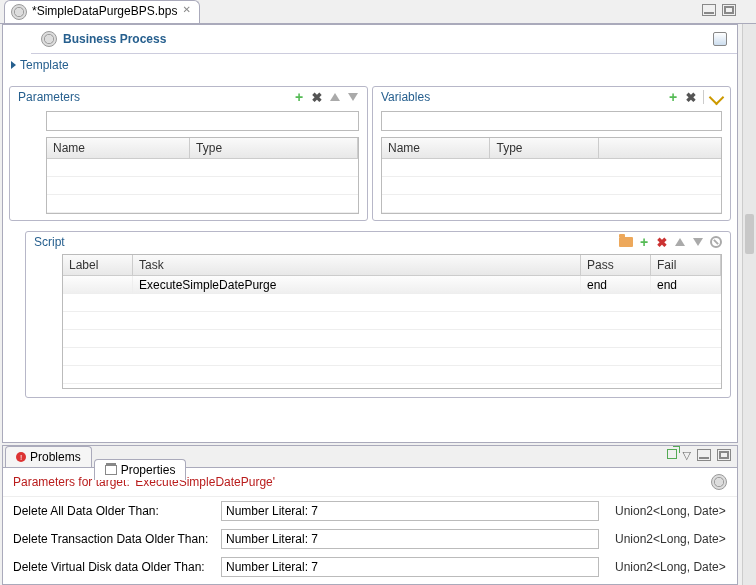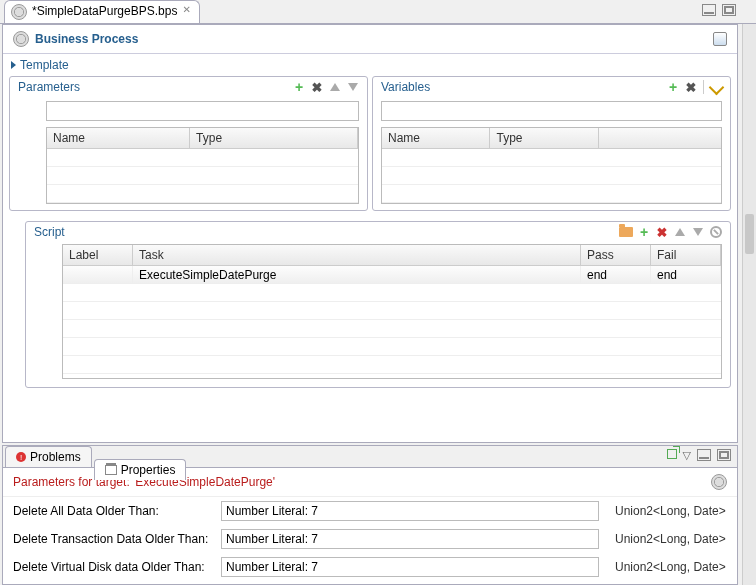--- a/index.html
+++ b/index.html
@@ -9,29 +9,29 @@
   .tab-bar { height: 24px; background: #f0f0f0; border-bottom: 1px solid #aab; display: flex; align-items: flex-end; padding-left: 4px; }
   .editor-tab { background: #fff; border: 1px solid #aab; border-bottom: none; border-radius: 6px 6px 0 0; padding: 3px 8px 3px 6px; display: flex; align-items: flex-start; gap: 5px; }
   .tab-close { font-size: 10px; color: #888; }
   .tab-ctl { position: absolute; right: 20px; top: 4px; display: flex; gap: 6px; }
   .win-icon { width: 14px; height: 12px; border: 1px solid #888; position: relative; }
   .win-icon.min::after { content: ""; position: absolute; left: 1px; right: 1px; bottom: 1px; height: 2px; background: #888; }
   .win-icon.max::after { content: ""; position: absolute; inset: 1px; border: 2px solid #888; }
 
   
   .form-area { position: absolute; left: 2px; right: 18px; top: 24px; bottom: 142px; background: #fff; border: 1px solid #aab; overflow-y: auto; }
-  .bp-header { display: flex; align-items: center; justify-content: space-between; padding: 6px 10px; border-bottom: 1px solid #ccd; }
+  .bp-header { display: flex; align-items: center; justify-content: space-between; padding: 6px 10px; border-bottom: 1px solid #ccd; margin-left: 28px; }
   .bp-title { display: flex; align-items: center; gap: 6px; color: #265f8e; font-size: 17px; font-weight: bold; }
   .bp-head-icon { width: 14px; height: 14px; border: 1px solid #888; border-radius: 2px; background: linear-gradient(#fff,#cde); }
   .gear-icon { width: 16px; height: 16px; border-radius: 50%; background: radial-gradient(circle,#ddd 40%, #999 45%, #ddd 55%); border: 1px solid #999; }
 
   .section-bar { display: flex; align-items: center; padding: 4px 8px; color: #265f8e; font-weight: 500; gap: 4px; }
   .twisty { width: 0; height: 0; border-top: 4px solid transparent; border-bottom: 4px solid transparent; border-left: 5px solid #265f8e; }
 
-  .two-col { display: flex; gap: 4px; padding: 0 6px; margin-top: 0; }
+  .two-col { display: flex; gap: 4px; padding: 0 6px; margin-top: 10px; }
   .panel { flex: 1; border: 1px solid #b7b7c8; border-radius: 3px; background: #fff; padding-bottom: 6px; }
   .panel-hdr { display: flex; justify-content: space-between; align-items: center; padding: 2px 6px 4px 8px; color: #265f8e; font-weight: 500; }
   .toolbar { display: flex; gap: 2px; align-items: center; }
   .tbtn { width: 16px; height: 16px; display: flex; align-items: center; justify-content: center; }
   .i-plus { color: #5b5; font-weight: bold; font-size: 14px;}
   .i-x { color: #555; font-weight: bold; font-size: 13px;}
   .i-xr { color: #c33; font-weight: bold; font-size: 13px;}
   .i-up { width: 0; height: 0; border-left: 5px solid transparent; border-right: 5px solid transparent; border-bottom: 8px solid #aaa; }
   .i-down { width: 0; height: 0; border-left: 5px solid transparent; border-right: 5px solid transparent; border-top: 8px solid #aaa; }
   .i-sep { width: 1px; height: 14px; background: #ccc; margin: 0 2px;}

